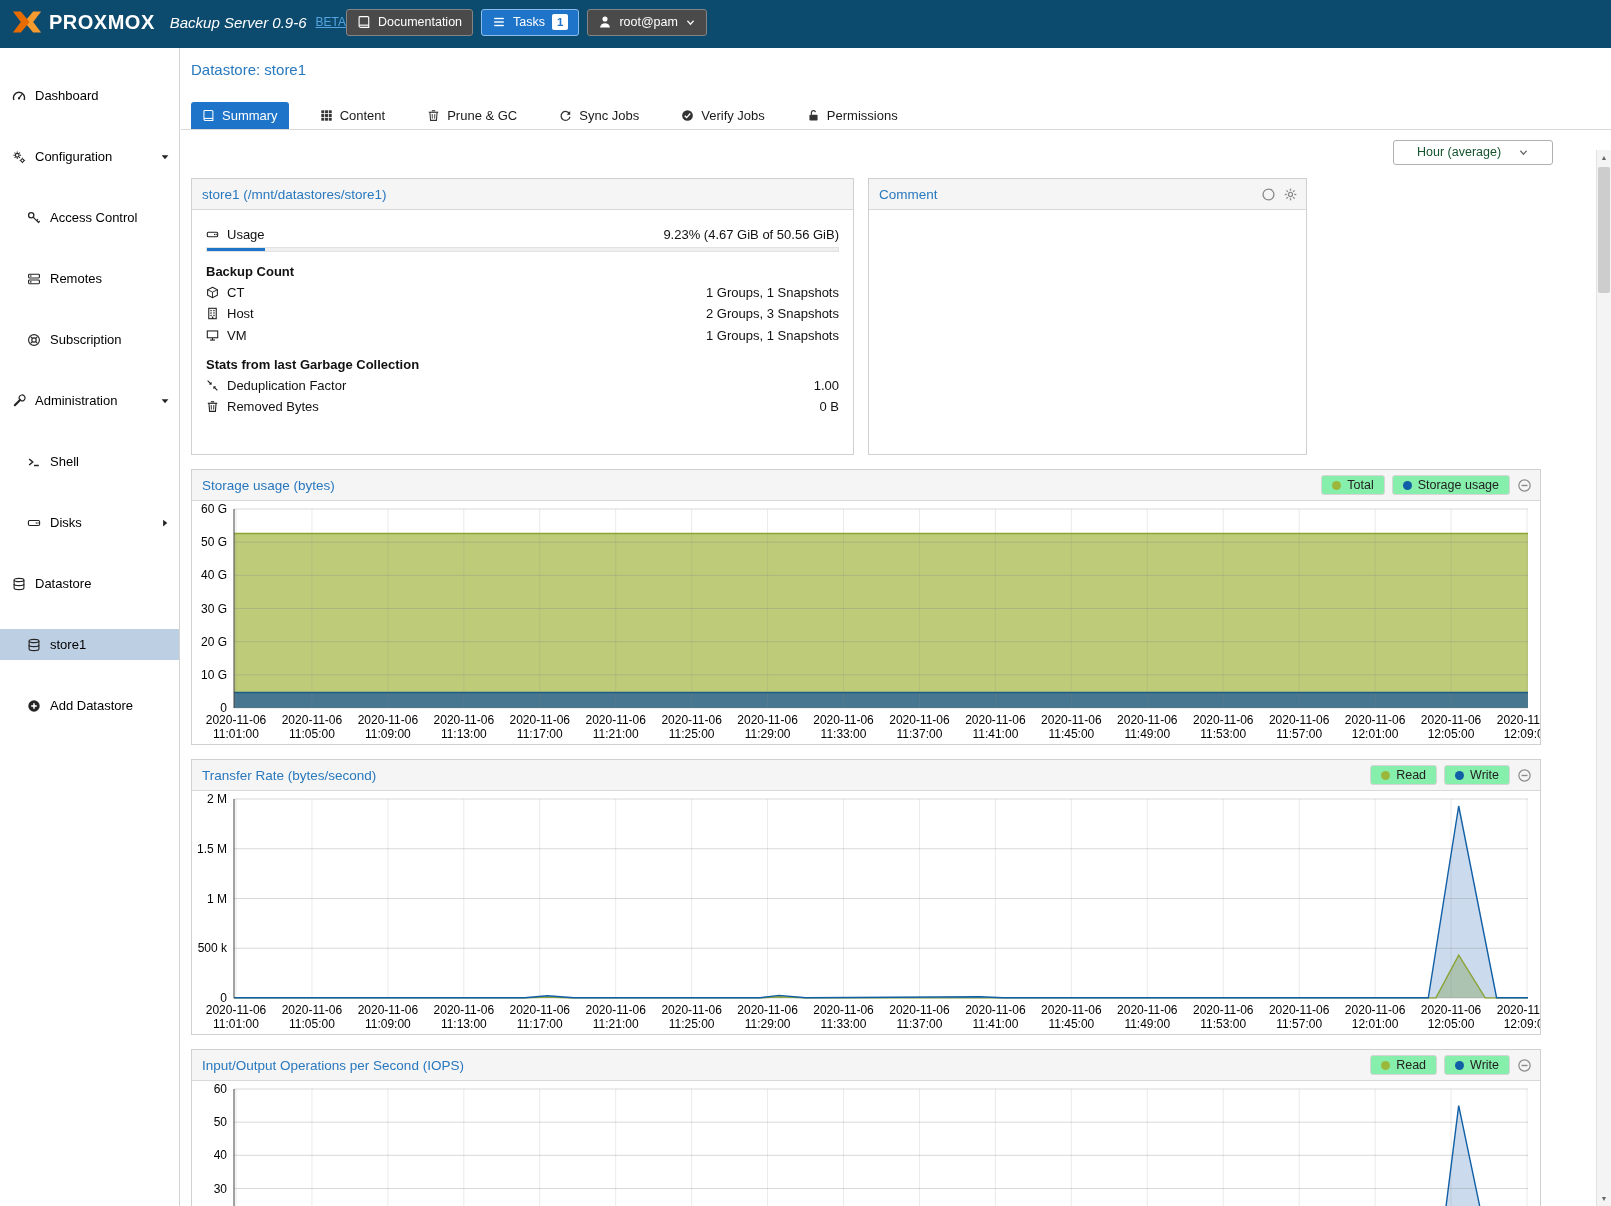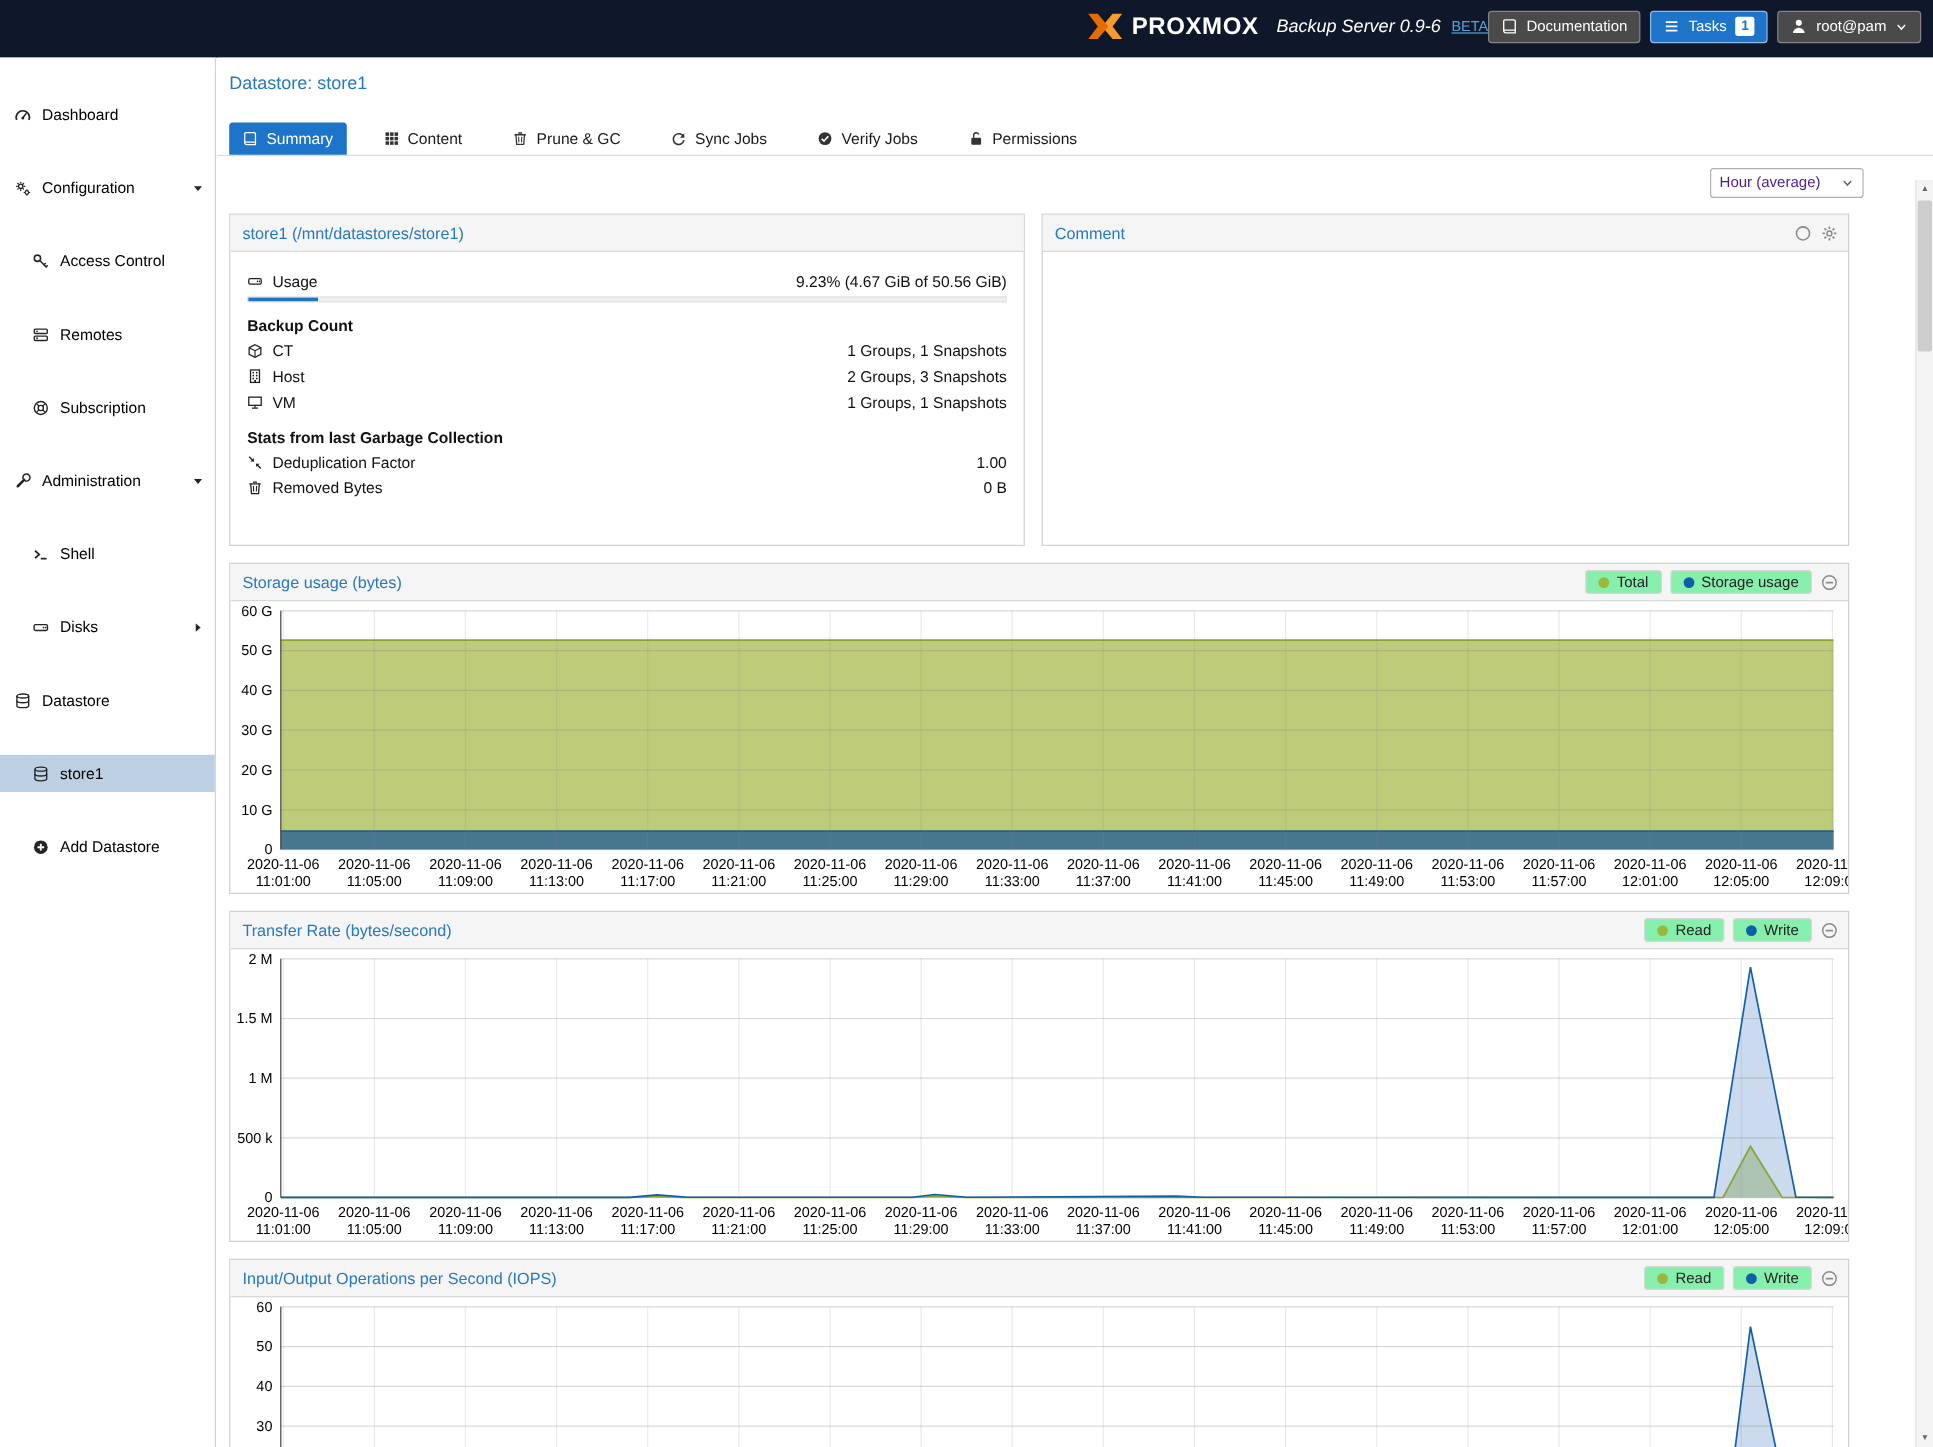--- a/index.html
+++ b/index.html
@@ -3,21 +3,21 @@
 <meta charset="utf-8">
 <title>Proxmox Backup Server</title>
 <style>
   *{box-sizing:border-box;margin:0;padding:0;}
   html,body{width:1611px;height:1206px;}
   body{overflow:hidden;position:relative;font-family:"Liberation Sans",sans-serif;font-size:13px;background:#fff;color:#111;}
   svg{display:block;}
   .ic{width:14px;height:14px;flex:none;}
 
   
-  header{position:absolute;top:0;left:0;right:0;height:48px;background:#0f172a;display:flex;align-items:center;justify-content:flex-end;padding:0 10px 4px 12px;}
+  header{position:absolute;top:0;left:0;right:0;height:48px;background:#0c4a6e;display:flex;align-items:center;justify-content:flex-start;padding:0 10px 4px 12px;}
   .brand{display:flex;align-items:center;gap:7px;}
   .brand-name{color:#fff;font-weight:bold;font-size:20px;letter-spacing:.5px;}
   .product-name{color:#fff;font-size:15px;margin-left:8px;font-style:italic;}
   .beta-link{color:#53a4e0;font-size:12px;text-decoration:underline;cursor:pointer;margin-left:2px;}
   .header-actions{display:flex;gap:8px;align-items:center;}
   .hbtn{display:flex;align-items:center;gap:7px;height:27px;padding:0 10px;background:#4a4a4a;border:1px solid #848484;border-radius:3px;color:#fff;font-size:12.5px;font-family:inherit;cursor:pointer;}
   .hbtn-blue{background:#1e74c8;border-color:#8cbdea;}
   .badge{background:#fff;color:#1e74c8;font-weight:bold;border-radius:2px;padding:0 5px;font-size:11.5px;line-height:16px;}
   .ic-caret{width:11px;height:11px;opacity:.95;}
 
@@ -31,31 +31,31 @@
 
   
   main{position:absolute;left:181px;top:48px;right:0;bottom:0;background:#fff;overflow:hidden;}
   .page-title{margin:13px 10px 2px;font-size:15px;color:#2878be;}
   .tab-strip{display:flex;gap:20px;margin-top:24px;padding:0 10px;border-bottom:1px solid #dadada;align-items:flex-end;}
   .tab{display:flex;align-items:center;gap:7px;padding:6px 11px;font-size:13px;color:#1a1a1a;border-radius:3px 3px 0 0;cursor:pointer;}
   .tab .ic{color:#333;width:13px;height:13px;}
   .tab.active{background:#1e74c8;color:#fff;}
   .tab.active .ic{color:#fff;}
   .toolbar{height:44px;display:flex;align-items:center;justify-content:flex-end;padding-right:58px;}
-  .select{width:128px;height:25px;border:1px solid #b0b0b0;border-radius:3px;background:#fff;display:flex;align-items:center;justify-content:space-between;padding:0 7px;font-size:12.5px;color:#4c1d95;cursor:pointer;}
+  .select{width:160px;height:25px;border:1px solid #b0b0b0;border-radius:3px;background:#fff;display:flex;align-items:center;justify-content:space-between;padding:0 23px;font-size:12.5px;color:#14532d;cursor:pointer;}
   .select .ic{width:11px;height:11px;color:#666;}
 
   .content{padding:4px 0 0 10px;width:1360px;}
   .panel{border:1px solid #d0d0d0;background:#fff;}
   .panel-header{height:31px;background:#f5f5f5;border-bottom:1px solid #d8d8d8;display:flex;align-items:center;justify-content:space-between;padding:0 8px 0 10px;}
   .panel-title{color:#2878be;font-size:13.5px;}
   .panel-tools{display:flex;align-items:center;gap:7px;}
   .tool{color:#8b8b8b;display:flex;cursor:pointer;}
   .tool .ic{width:15px;height:15px;}
-  .panel-row{display:flex;gap:14px;width:1350px;}
+  .panel-row{display:flex;gap:14px;width:1116px;}
   .summary-panel{width:663px;flex:none;height:277px;}
   .comment-panel{flex:1;height:277px;}
   .summary-body{padding:12px 14px;}
   .kv-row{display:flex;justify-content:space-between;align-items:center;height:19px;margin:2.5px 0;}
   .kv-label{display:flex;align-items:center;gap:8px;}
   .kv-label .ic{width:13px;height:13px;color:#1d1d1d;}
   .section-title{font-weight:bold;margin:12px 0 4px;}
   .progress{height:5px;background:#efefef;border:1px solid #e2e2e2;margin:3px 0 4px;}
   .progress-fill{height:100%;background:#1e74c8;}
 

